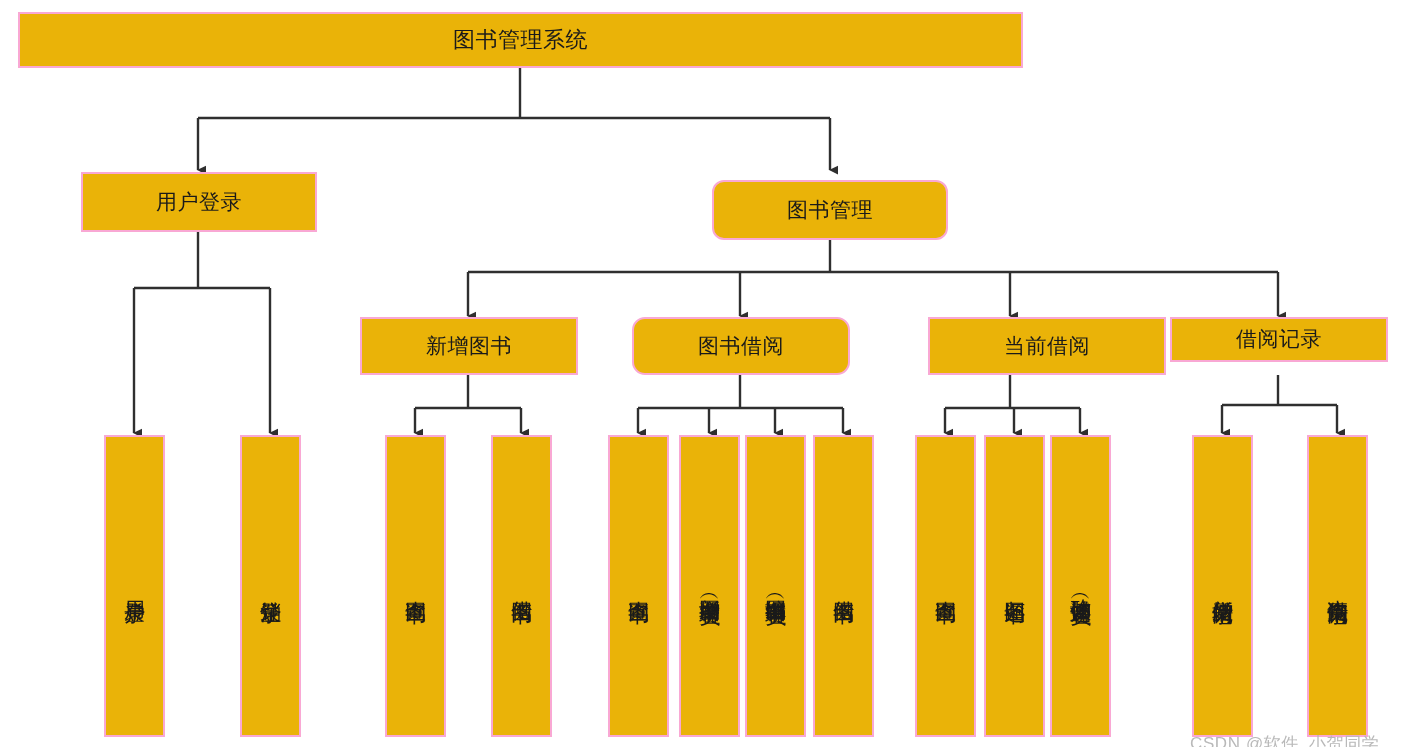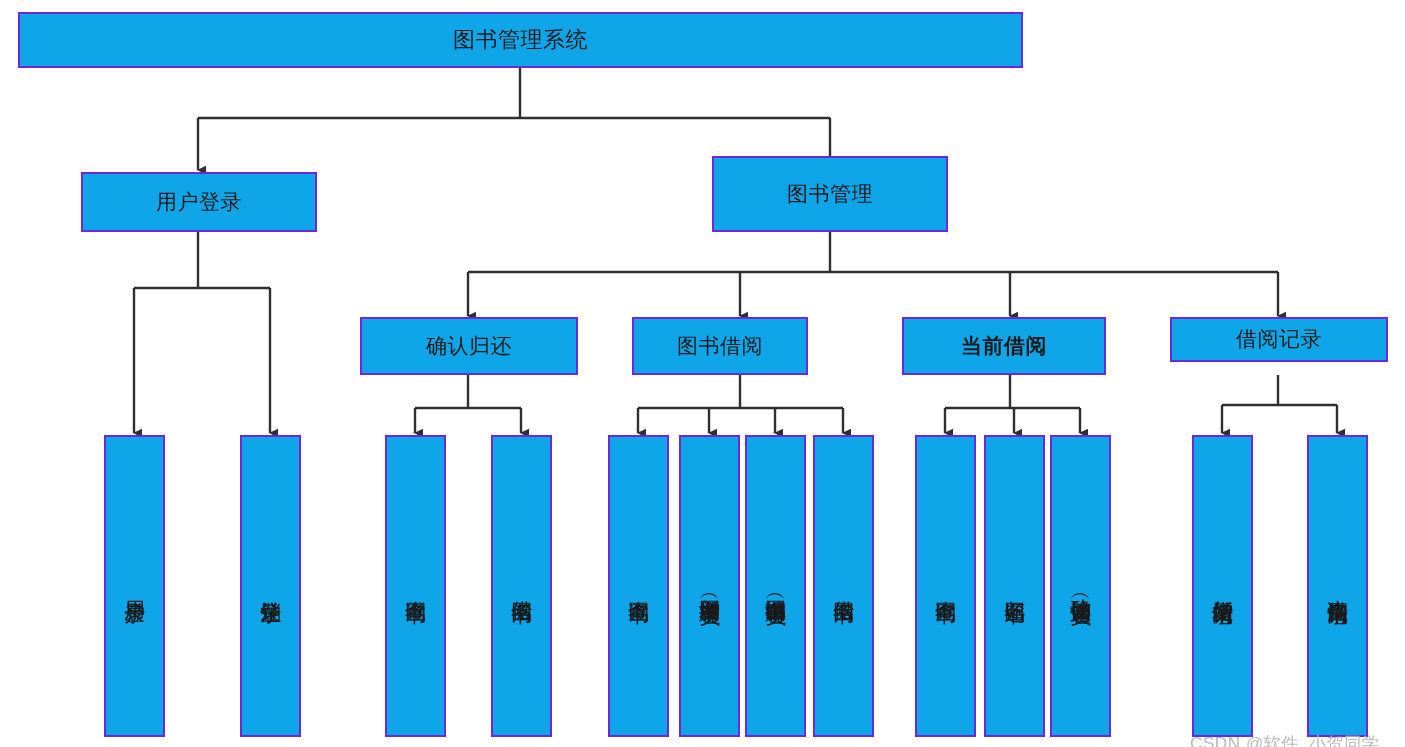--- a/index.html
+++ b/index.html
@@ -22,22 +22,22 @@
     position: absolute;
     left: 0;
     top: 0;
     width: 1405px;
     height: 747px;
     pointer-events: none;
   }
   .node {
     position: absolute;
     box-sizing: border-box;
-    border: 2px solid #6d28d9;
-    background: #0ea5e9;
+    border: 2px solid #f9a8d4;
+    background: #eab308;
     display: flex;
     align-items: center;
     justify-content: center;
     color: #1a1a1a;
   }
   .node .lbl {
     font-size: 21px;
     line-height: 1.18;
     letter-spacing: 0.5px;
     white-space: nowrap;
@@ -123,33 +123,33 @@
   </svg>
 
   <div class="node root" style="left:18px; top:12px; width:1005px; height:56px;">
     <span class="lbl">图书管理系统</span>
   </div>
 
   <div class="node lvl1" style="left:81px; top:172px; width:236px; height:60px;">
     <span class="lbl">用户登录</span>
   </div>
 
-  <div class="node lvl1" style="left:712px; top:156px; width:236px; height:76px;">
+  <div class="node lvl1" style="left:712px; top:180px; width:236px; height:60px;border-radius:12px;">
     <span class="lbl">图书管理</span>
   </div>
 
   <div class="node lvl2" style="left:360px; top:317px; width:218px; height:58px;">
-    <span class="lbl">确认归还</span>
-  </div>
-
-  <div class="node lvl2" style="left:632px; top:317px; width:176px; height:58px;">
+    <span class="lbl">新增图书</span>
+  </div>
+
+  <div class="node lvl2" style="left:632px; top:317px; width:218px; height:58px;border-radius:13px;">
     <span class="lbl">图书借阅</span>
   </div>
 
-  <div class="node lvl2" style="left:902px; top:317px; width:204px; height:58px;font-weight:bold;">
+  <div class="node lvl2" style="left:928px; top:317px; width:238px; height:58px;">
     <span class="lbl">当前借阅</span>
   </div>
 
   <div class="node lvl2" style="left:1170px; top:317px; width:218px; height:45px;">
     <span class="lbl">借阅记录</span>
   </div>
 
   <div class="node vert" style="left:104px; top:435px; width:61px; height:302px;">
     <span class="lbl">用户登录</span>
   </div>

